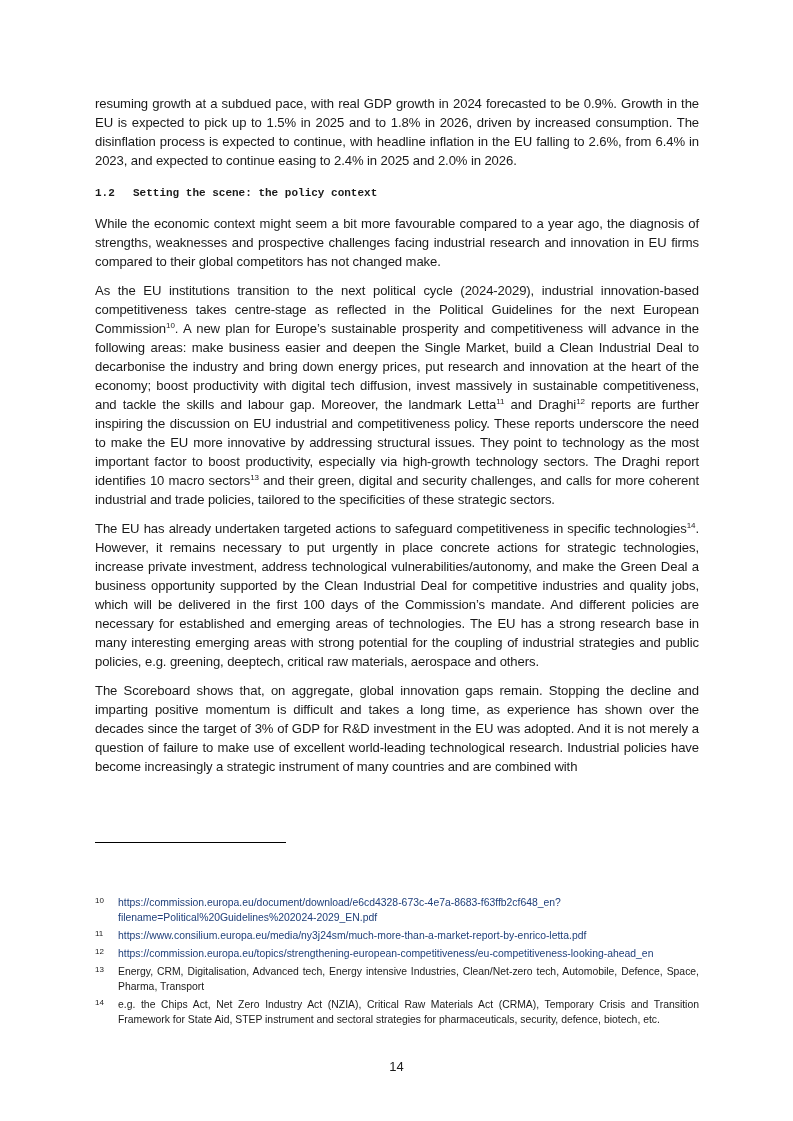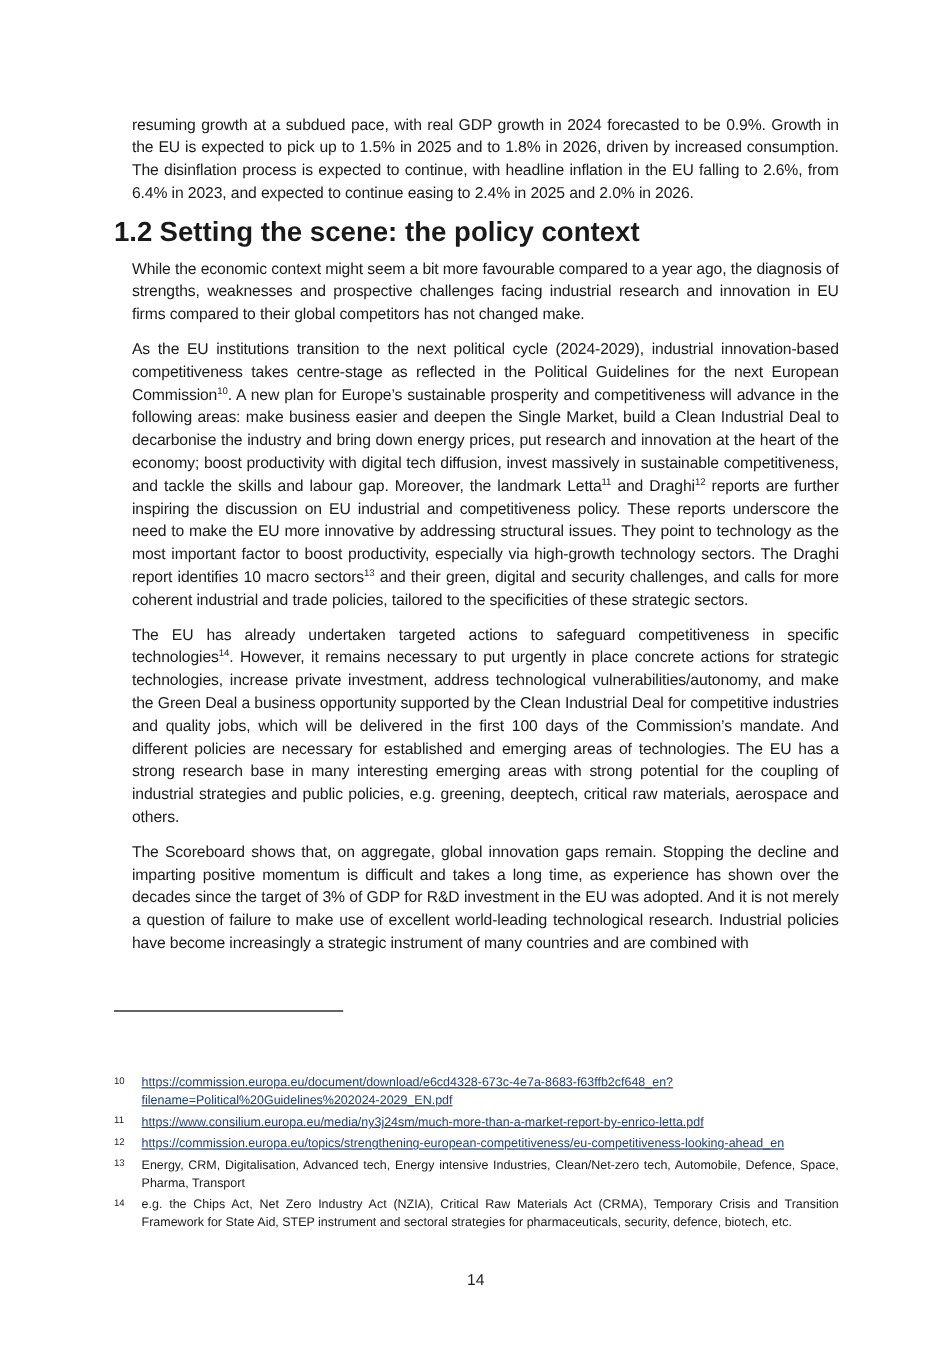--- a/index.html
+++ b/index.html
@@ -1,28 +1,28 @@
 <!DOCTYPE html>
 <html><head>
 <meta charset="utf-8">
 <style>
   html, body { margin: 0; padding: 0; background: #ffffff; }
   body { width: 793px; height: 1121px; position: relative; overflow: hidden;
          font-family: "Liberation Sans", sans-serif; color: #1a1a1a; }
   .page { position: absolute; left: 95px; top: 94px; width: 604px; }
-  p.body { margin: 0 0 10px 15px; font-size: 13.1px; line-height: 19px; text-align: justify; letter-spacing: -0.1px; }
-  h2 { margin: 12px 0 10px 0; font-size: 23px; font-weight: bold; line-height: 22px; }
+  p.body { margin: 0 0 10px 0; font-size: 13.1px; line-height: 19px; text-align: justify; letter-spacing: -0.1px; }
+  h2 { margin: 12px 0 10px 0; font-size: 11px; font-weight: bold; line-height: 22px; font-family: Liberation Mono, monospace; }
   h2 .num { display: inline-block; width: 38px; }
   sup { font-size: 8px; line-height: 0; vertical-align: 5px; }
   .fn-rule { position: absolute; left: 95px; top: 842px; width: 191px; border-top: 1.3px solid #000; }
   .footnotes { position: absolute; left: 95px; top: 895px; width: 604px; font-size: 10.4px; line-height: 15px; }
   .fn { display: flex; margin-bottom: 3px; }
   .fn .n { width: 23px; flex: none; font-size: 8px; line-height: 12px; }
   .fn .t { flex: 1; text-align: justify; }
-  .fn a { color: #1f3f7a; text-decoration: underline; }
+  .fn a { color: #1f3f7a; }
   .page-num { position: absolute; left: 0; width: 793px; top: 1059px; text-align: center; font-size: 13px; }
   .watermark { position: absolute; left: 8px; top: 1152px; font-size: 16px; color: #c8c8c8; font-weight: bold; letter-spacing: 1px; }
 </style>
 </head>
 <body>
 
 <div class="page">
   <p class="body">resuming growth at a subdued pace, with real GDP growth in 2024 forecasted to be 0.9%. Growth in the EU is expected to pick up to 1.5% in 2025 and to 1.8% in 2026, driven by increased consumption. The disinflation process is expected to continue, with headline inflation in the EU falling to 2.6%, from 6.4% in 2023, and expected to continue easing to 2.4% in 2025 and 2.0% in 2026.</p>
 
   <h2>

